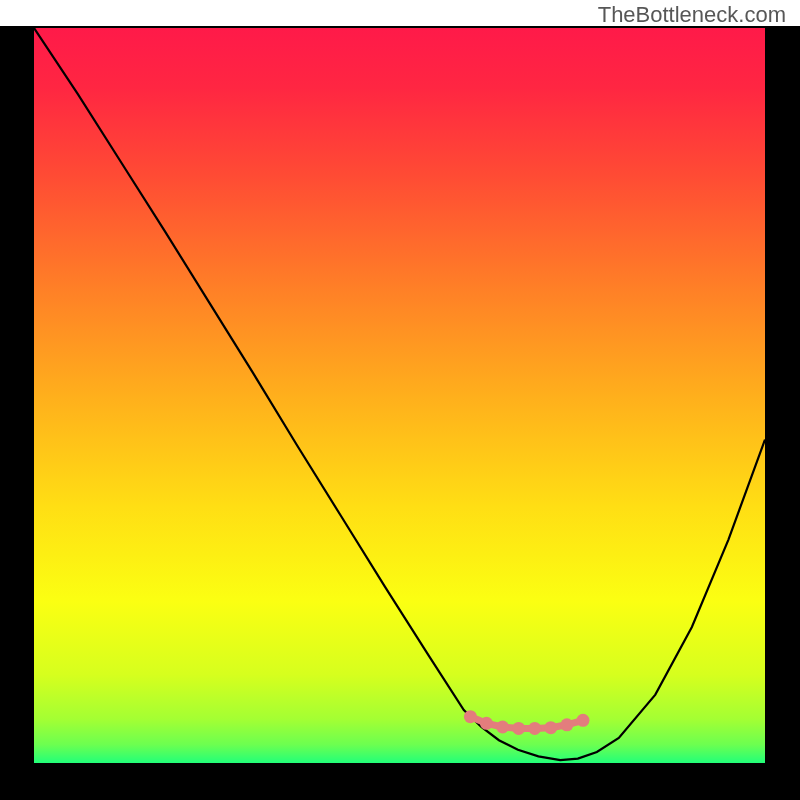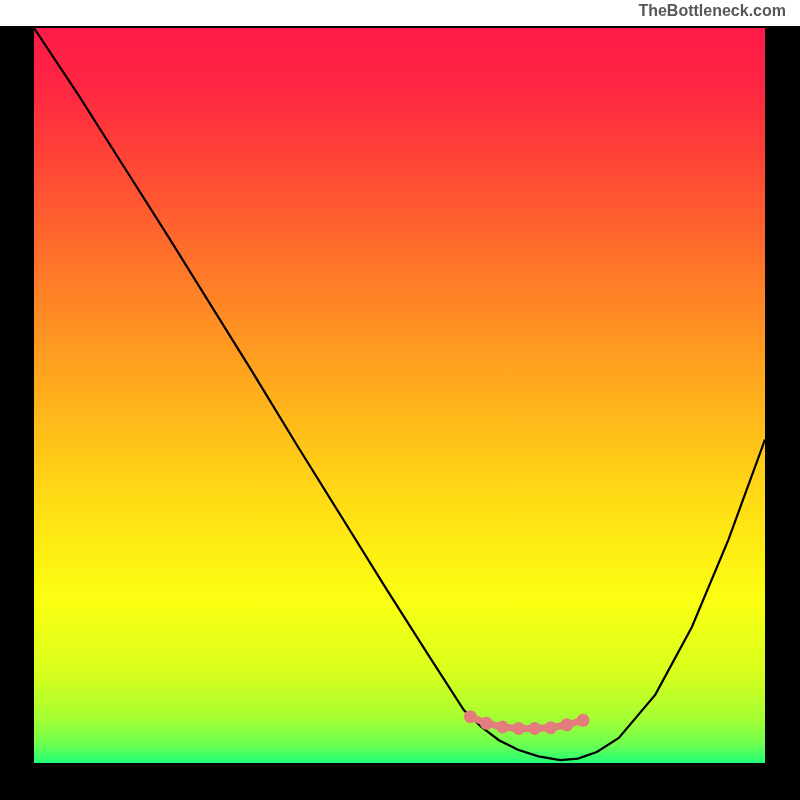--- a/index.html
+++ b/index.html
@@ -14,24 +14,24 @@
   .frame {
     position: relative;
     width: 800px;
     height: 800px;
     box-sizing: border-box;
   }
   .watermark {
     position: absolute;
     top: 2px;
     right: 14px;
-    font-size: 16px;
+    font-size: 22px;
     color: #575757;
     letter-spacing: 0;
-    font-weight: 700;
+    font-weight: 400;
     z-index: 5;
   }
   .plot-outer {
     position: absolute;
     left: 0;
     top: 26px;
     width: 800px;
     height: 774px;
     background: #000000;
     box-sizing: border-box;

